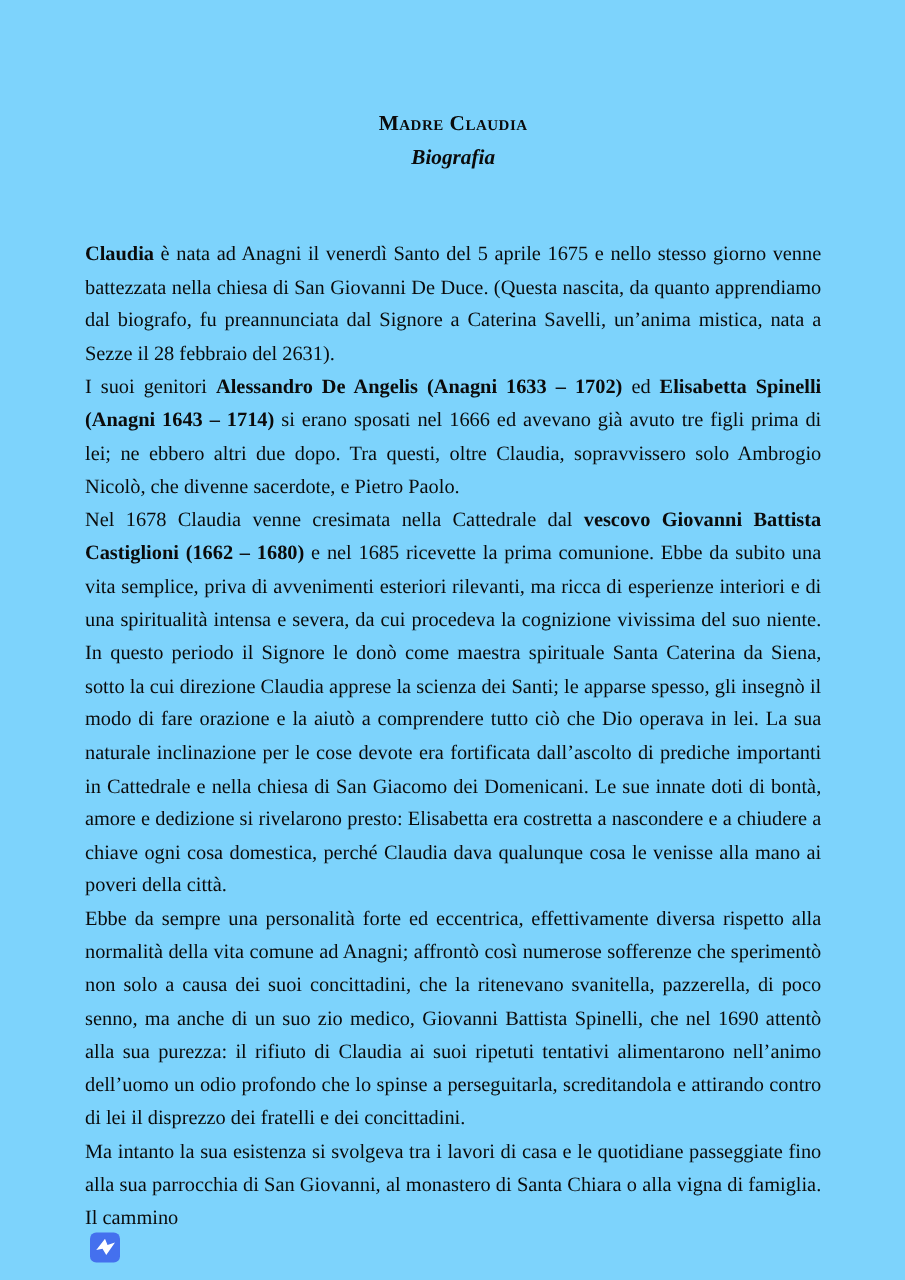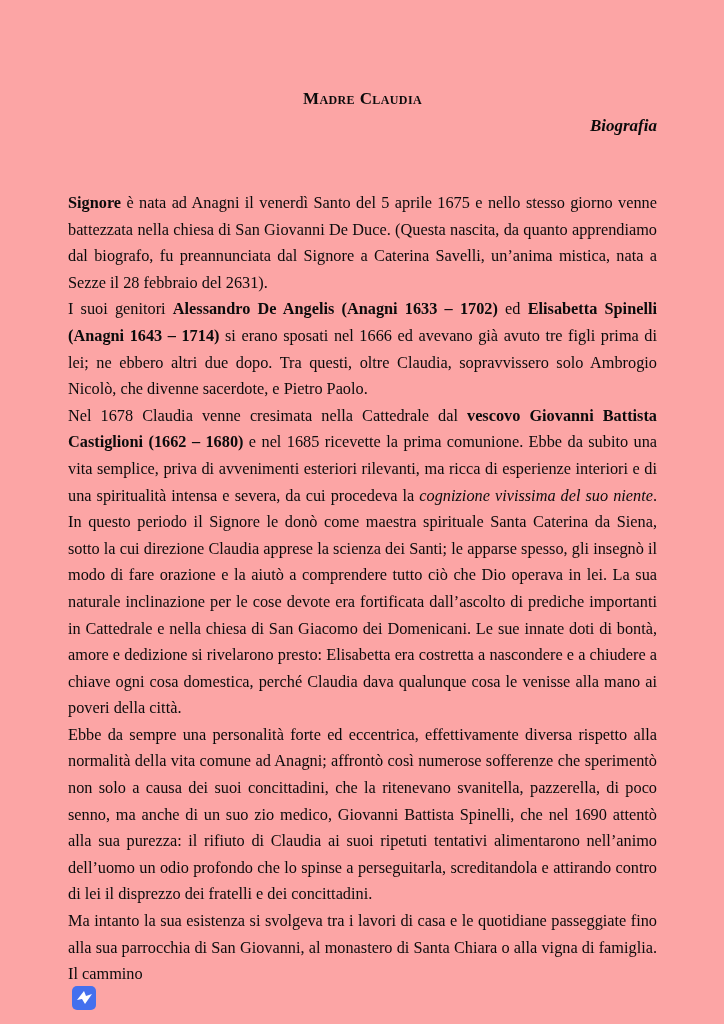--- a/index.html
+++ b/index.html
@@ -4,21 +4,21 @@
 <style>
   html, body {
     margin: 0;
     padding: 0;
     background: #ffffff;
   }
   .page {
     position: relative;
     width: 724px;
     height: 1024px;
-    background: #fca5a5;
+    background: #7dd3fc;
     color: #0b0b0b;
     font-family: "Liberation Serif", "DejaVu Serif", serif;
     overflow: hidden;
   }
   .content {
     position: absolute;
     left: 68px;
     right: 67px;
     top: 85px;
   }
@@ -26,56 +26,56 @@
     margin: 0;
     text-align: center;
     font-size: 17px;
     font-weight: bold;
     font-variant: small-caps;
     letter-spacing: 0.4px;
     line-height: 27px;
   }
   .doc-subtitle {
     margin: 0;
-    text-align: right;
+    text-align: center;
     font-size: 17px;
     font-weight: bold;
     font-style: italic;
     line-height: 27px;
   }
   .doc-body {
     margin-top: 51px;
   }
   .doc-body p {
     margin: 0;
     font-size: 16.3px;
     line-height: 26.6px;
     text-align: justify;
     text-justify: inter-word;
   }
   .doc-body .b { font-weight: bold; }
-  .doc-body .i { font-style: italic; }
+  .doc-body .i { }
   .corner-logo {
     position: absolute;
     left: 72px;
     top: 984px;
     width: 26px;
     height: 28px;
     cursor: pointer;
   }
 </style>
 </head>
 <body>
 
 <div class="page">
   <div class="content">
     <h1 class="doc-title">Madre Claudia</h1>
     <h2 class="doc-subtitle">Biografia</h2>
     <div class="doc-body" id="doc-body">
-        <p><span class="b">Signore</span><span> è nata ad Anagni il venerdì Santo del 5 aprile 1675 e nello stesso giorno venne battezzata nella chiesa di San Giovanni De Duce. (Questa nascita, da quanto apprendiamo dal biografo, fu preannunciata dal Signore a Caterina Savelli, un’anima mistica, nata a Sezze il 28 febbraio del 2631).</span></p>
+        <p><span class="b">Claudia</span><span> è nata ad Anagni il venerdì Santo del 5 aprile 1675 e nello stesso giorno venne battezzata nella chiesa di San Giovanni De Duce. (Questa nascita, da quanto apprendiamo dal biografo, fu preannunciata dal Signore a Caterina Savelli, un’anima mistica, nata a Sezze il 28 febbraio del 2631).</span></p>
         <p><span>I suoi genitori </span><span class="b">Alessandro De Angelis (Anagni 1633 – 1702)</span><span> ed </span><span class="b">Elisabetta Spinelli (Anagni 1643 – 1714)</span><span> si erano sposati nel 1666 ed avevano già avuto tre figli prima di lei; ne ebbero altri due dopo. Tra questi, oltre Claudia, sopravvissero solo Ambrogio Nicolò, che divenne sacerdote, e Pietro Paolo.</span></p>
         <p><span>Nel 1678 Claudia venne cresimata nella Cattedrale dal </span><span class="b">vescovo Giovanni Battista Castiglioni (1662 – 1680)</span><span> e nel 1685 ricevette la prima comunione. Ebbe da subito una vita semplice, priva di avvenimenti esteriori rilevanti, ma ricca di esperienze interiori e di una spiritualità intensa e severa, da cui procedeva la </span><span class="i">cognizione vivissima del suo niente</span><span>. In questo periodo il Signore le donò come maestra spirituale Santa Caterina da Siena, sotto la cui direzione Claudia apprese la scienza dei Santi; le apparse spesso, gli insegnò il modo di fare orazione e la aiutò a comprendere tutto ciò che Dio operava in lei. La sua naturale inclinazione per le cose devote era fortificata dall’ascolto di prediche importanti in Cattedrale e nella chiesa di San Giacomo dei Domenicani. Le sue innate doti di bontà, amore e dedizione si rivelarono presto: Elisabetta era costretta a nascondere e a chiudere a chiave ogni cosa domestica, perché Claudia dava qualunque cosa le venisse alla mano ai poveri della città.</span></p>
         <p><span>Ebbe da sempre una personalità forte ed eccentrica, effettivamente diversa rispetto alla normalità della vita comune ad Anagni; affrontò così numerose sofferenze che sperimentò non solo a causa dei suoi concittadini, che la ritenevano svanitella, pazzerella, di poco senno, ma anche di un suo zio medico, Giovanni Battista Spinelli, che nel 1690 attentò alla sua purezza: il rifiuto di Claudia ai suoi ripetuti tentativi alimentarono nell’animo dell’uomo un odio profondo che lo spinse a perseguitarla, screditandola e attirando contro di lei il disprezzo dei fratelli e dei concittadini.</span></p>
         <p><span>Ma intanto la sua esistenza si svolgeva tra i lavori di casa e le quotidiane passeggiate fino alla sua parrocchia di San Giovanni, al monastero di Santa Chiara o alla vigna di famiglia. Il cammino</span></p>
       </div>
   </div>
 
   <div class="corner-logo">
     <svg width="26" height="28" viewBox="0 0 26 28">
       <rect x="0" y="2" width="24" height="24" rx="5" id="logo-rect" fill="#4470ee"></rect>

